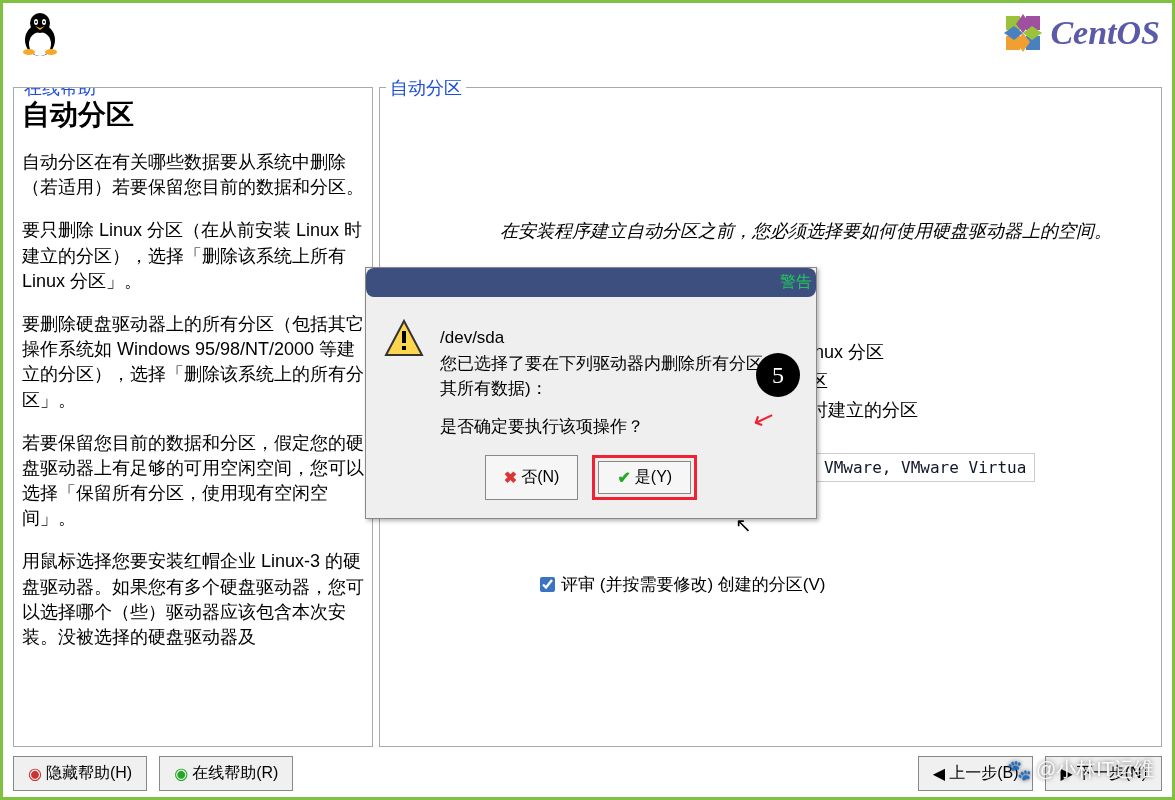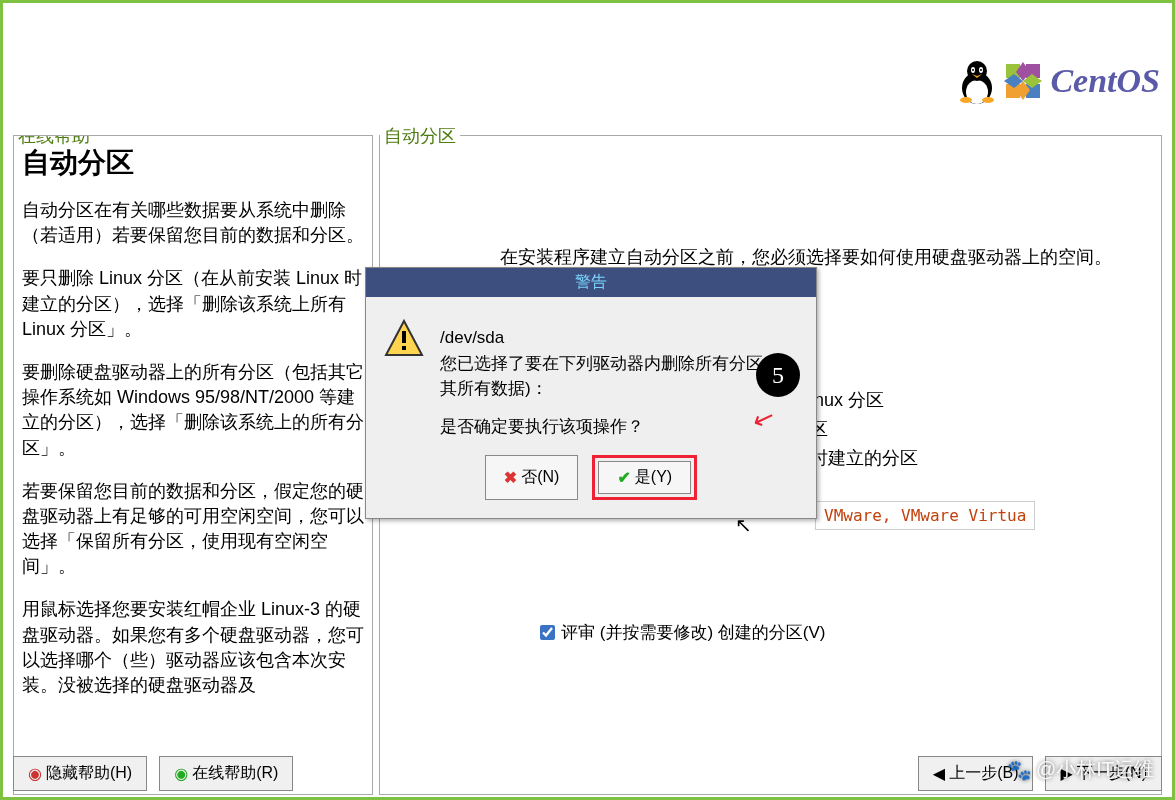--- a/index.html
+++ b/index.html
@@ -1,38 +1,38 @@
 <!DOCTYPE html>
 <html><head>
 <meta charset="utf-8">
 <style>
 * { box-sizing: border-box; margin: 0; padding: 0; }
 body { font-family: "SimSun", "宋体", sans-serif; font-size: 14px; background: #fff; width: 1175px; height: 800px; position: relative; border: 3px solid #7fc241; overflow: hidden; }
-.header { height: 60px; background: #fff; position: relative; display: flex; align-items: center; justify-content: flex-end; padding: 10px 12px; margin-top: 48px; }
+.header { height: 60px; background: #fff; position: relative; display: flex; align-items: center; justify-content: space-between; padding: 10px 12px; }
 .tux { width: 50px; height: 50px; }
 .centos-logo { display: flex; align-items: center; gap: 6px; }
 .centos-icon { width: 42px; height: 42px; }
 .centos-text { font-family: Georgia, serif; font-size: 34px; color: #5a5aa8; font-style: italic; font-weight: bold; }
 .content { display: flex; padding: 4px 10px; gap: 6px; height: 680px; }
 .panel { border: 1px solid #aaa; position: relative; padding: 8px; background: #fff; }
-.panel-label { position: absolute; top: -12px; left: 0; background: #fff; padding: 0 4px; color: #4d7c0f; font-size: 18px; }
+.panel-label { position: absolute; top: -12px; left: 6px; background: #fff; padding: 0 4px; color: #1d4ed8; font-size: 18px; }
 .help-panel { width: 360px; height: 660px; margin-top: 20px; overflow: hidden; }
 .main-panel { flex: 1; height: 660px; margin-top: 20px; position: relative; }
 .help-title { font-size: 28px; font-weight: bold; margin-bottom: 16px; font-family: "SimSun"; }
 .help-body p { font-size: 18px; line-height: 1.4; margin-bottom: 18px; }
-.main-text { position: absolute; top: 108px; left: 120px; right: 40px; font-size: 18px; line-height: 1.5; }
+.main-text { position: absolute; top: 130px; left: 120px; right: 40px; font-size: 18px; line-height: 1.5; font-style: italic; }
 .option-lines { position: absolute; top: 250px; left: 430px; font-size: 18px; line-height: 1.6; }
-.drive-box-text { position: absolute; top: 365px; left: 435px; font-size: 16px; font-family: monospace; color: #c2410c; background: #fff; border: 1px solid #ccc; padding: 4px 8px; width: auto; }
+.drive-box-text { position: absolute; top: 365px; left: 435px; font-size: 16px; font-family: monospace; color: #0f172a; background: #fff; border: 1px solid #ccc; padding: 4px 8px; width: auto; }
 .checkbox-row { position: absolute; top: 485px; left: 160px; display: flex; align-items: center; gap: 6px; font-size: 17px; }
 .checkbox-row input { accent-color: #3a72c4; width: 15px; height: 15px; }
 .footer { position: absolute; bottom: 6px; left: 10px; right: 10px; display: flex; justify-content: space-between; align-items: center; gap: 12px; }
 .footer-left { display: flex; gap: 12px; }
 .btn { border: 1px solid #888; background: #f0f0f0; padding: 6px 14px; font-size: 16px; display: flex; align-items: center; gap: 4px; cursor: pointer; font-family: inherit; }
 .dialog { position: absolute; top: 264px; left: 362px; width: 452px; background: #efefef; border: 1px solid #888; box-shadow: 2px 2px 4px rgba(0,0,0,0.3); }
-.dialog-title { background: #3c4f7f; color: #7dd3fc; text-align: center; padding: 4px; font-size: 16px; }
+.dialog-title { background: #3c4f7f; color: #22c55e; text-align: right; padding: 4px; font-size: 16px; border-radius: 8px; }
 .dialog-body { padding: 20px 16px 16px 16px; display: flex; gap: 14px; font-size: 17px; line-height: 1.5; }
 .warn-icon { width: 44px; height: 44px; flex-shrink: 0; }
 .dialog-buttons { display: flex; justify-content: center; gap: 14px; padding-bottom: 18px; }
 .dlg-btn { border: 1px solid #888; background: #f6f6f6; padding: 5px 18px; font-size: 16px; display: flex; align-items: center; gap: 4px; cursor: pointer; font-family: inherit; }
 .yes-highlight { border: 3px solid #e23; padding: 3px; }
 .step-badge { position: absolute; top: 350px; left: 753px; width: 44px; height: 44px; border-radius: 50%; background: #000; color: #fff; display: flex; align-items: center; justify-content: center; font-size: 24px; font-family: Georgia, serif; z-index: 20; }
 .red-arrow { position: absolute; top: 400px; left: 750px; color: #e23; font-size: 26px; transform: rotate(20deg); z-index: 20; }
 .cursor { position: absolute; top: 510px; left: 732px; font-size: 20px; z-index: 20; }
 .watermark { position: absolute; bottom: 14px; right: 18px; color: rgba(255,255,255,0.9); font-size: 20px; text-shadow: 0 0 4px rgba(0,0,0,0.6); display: flex; align-items: center; gap: 4px; }
 </style>

